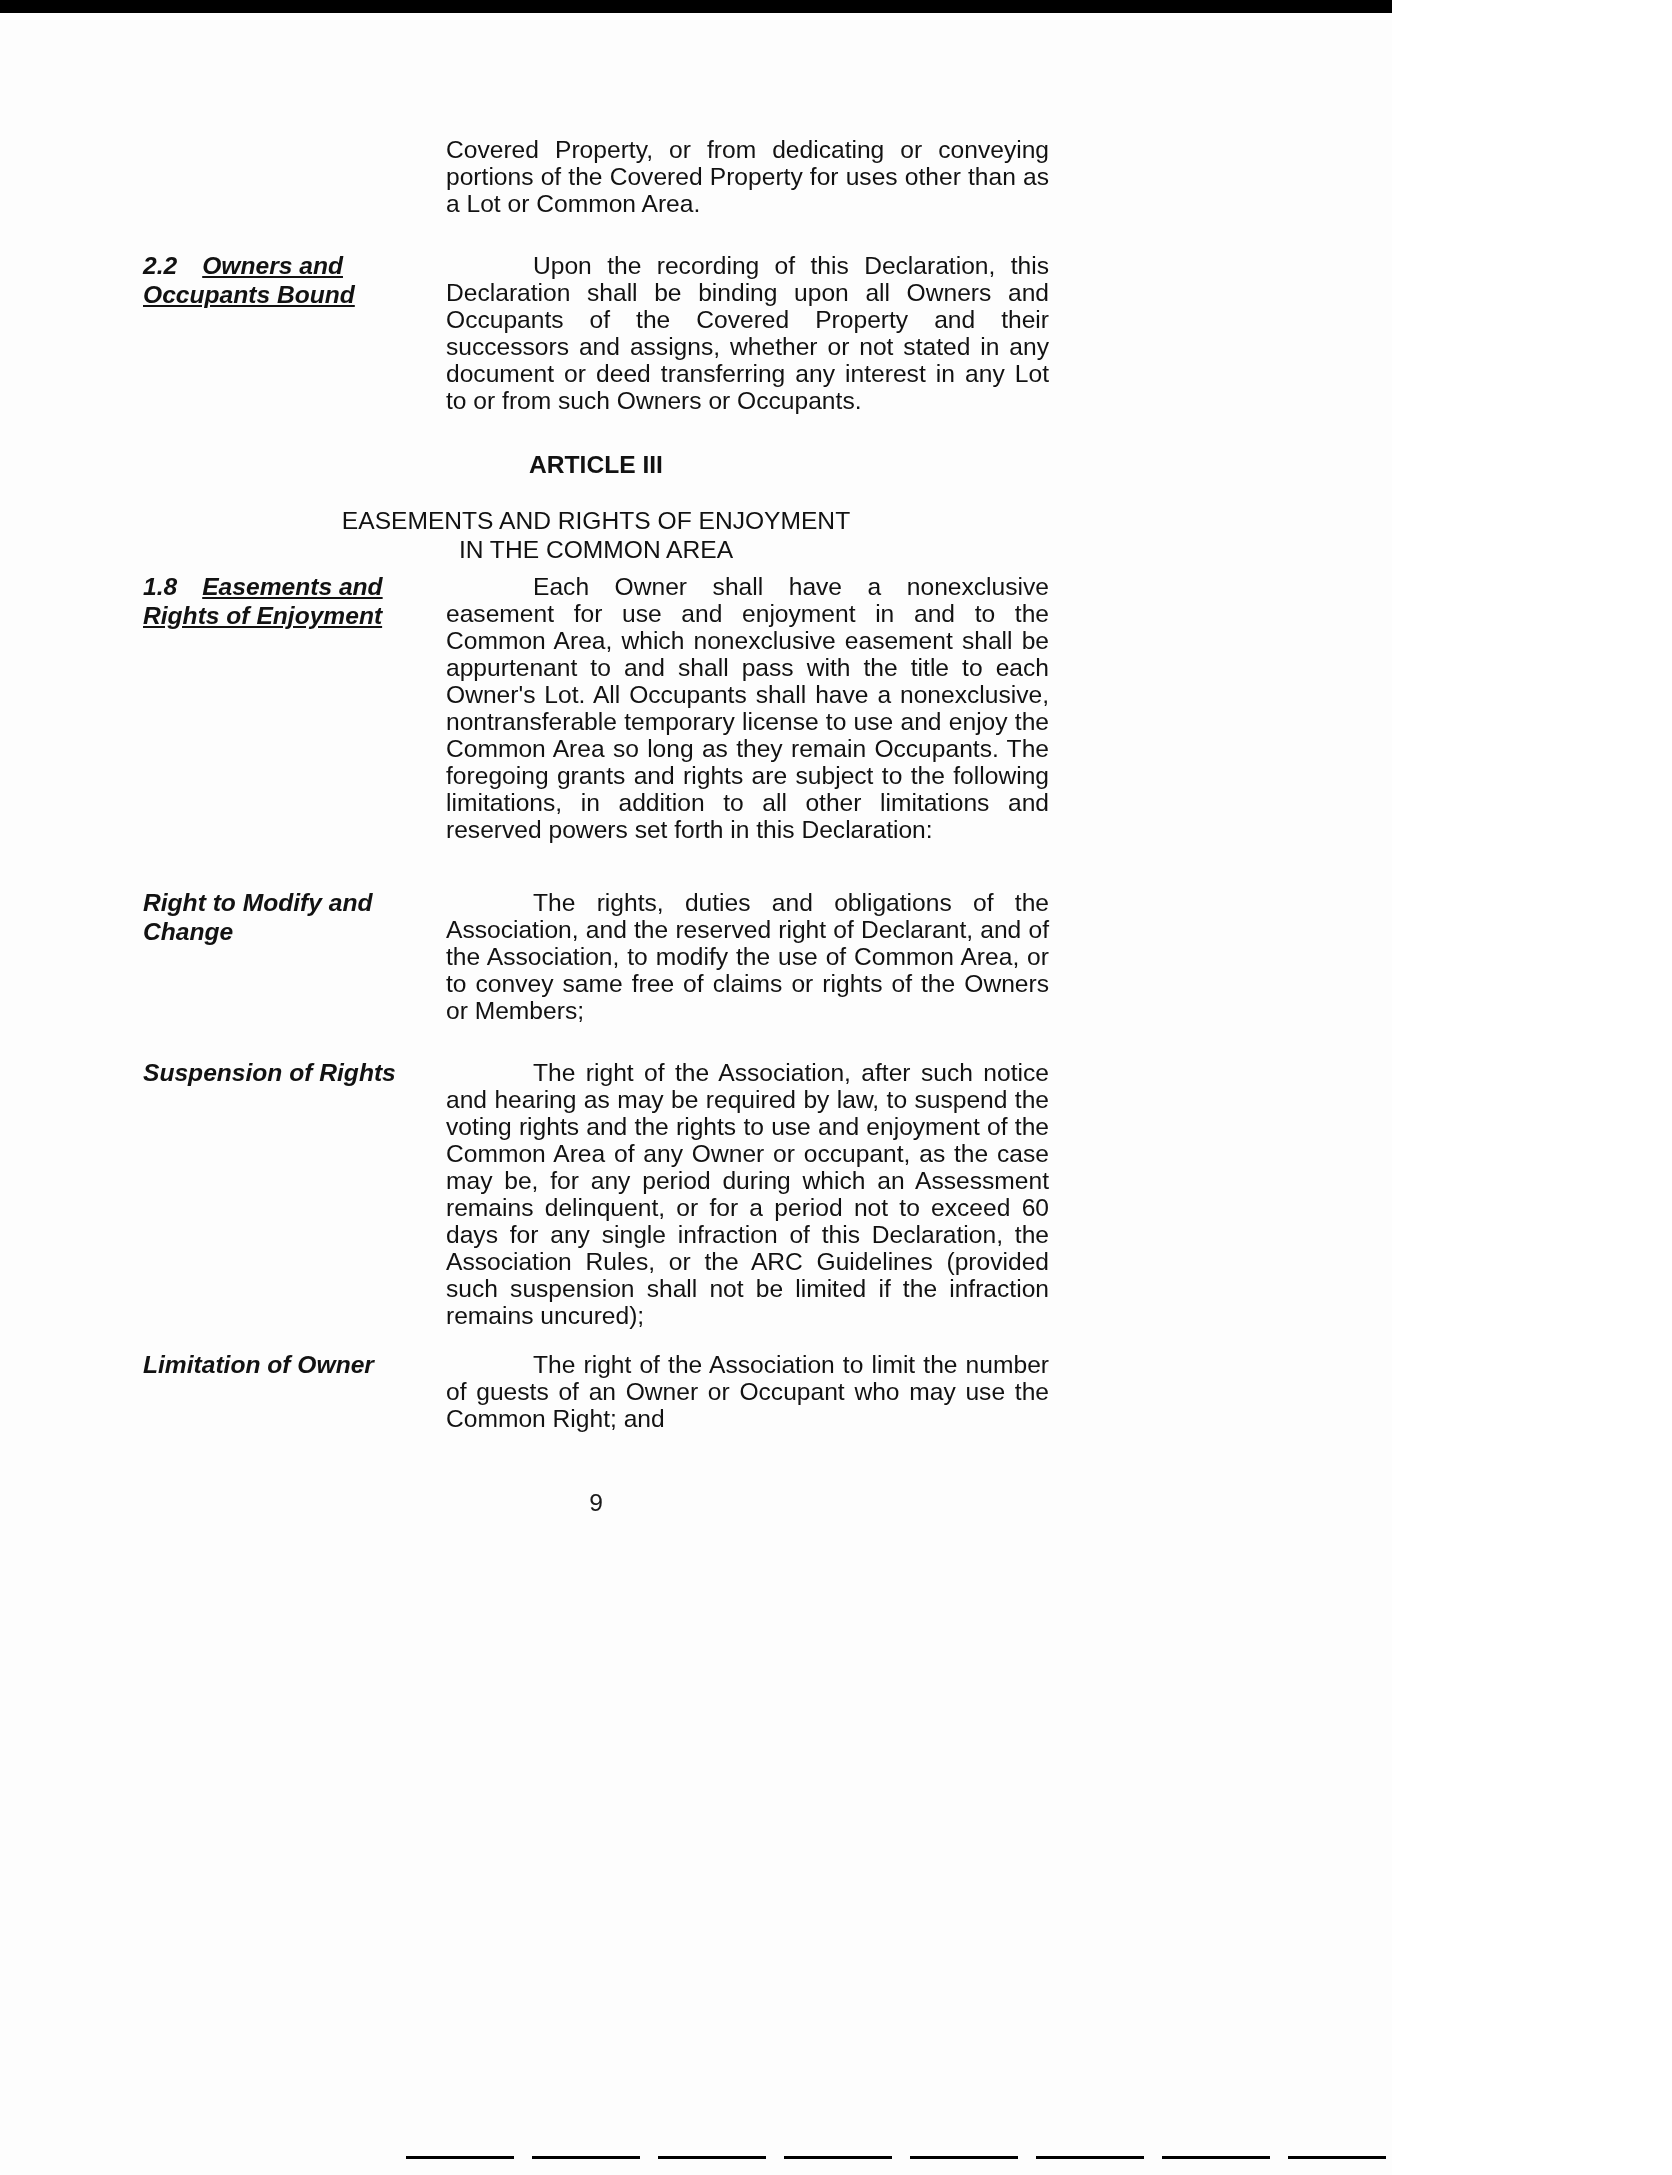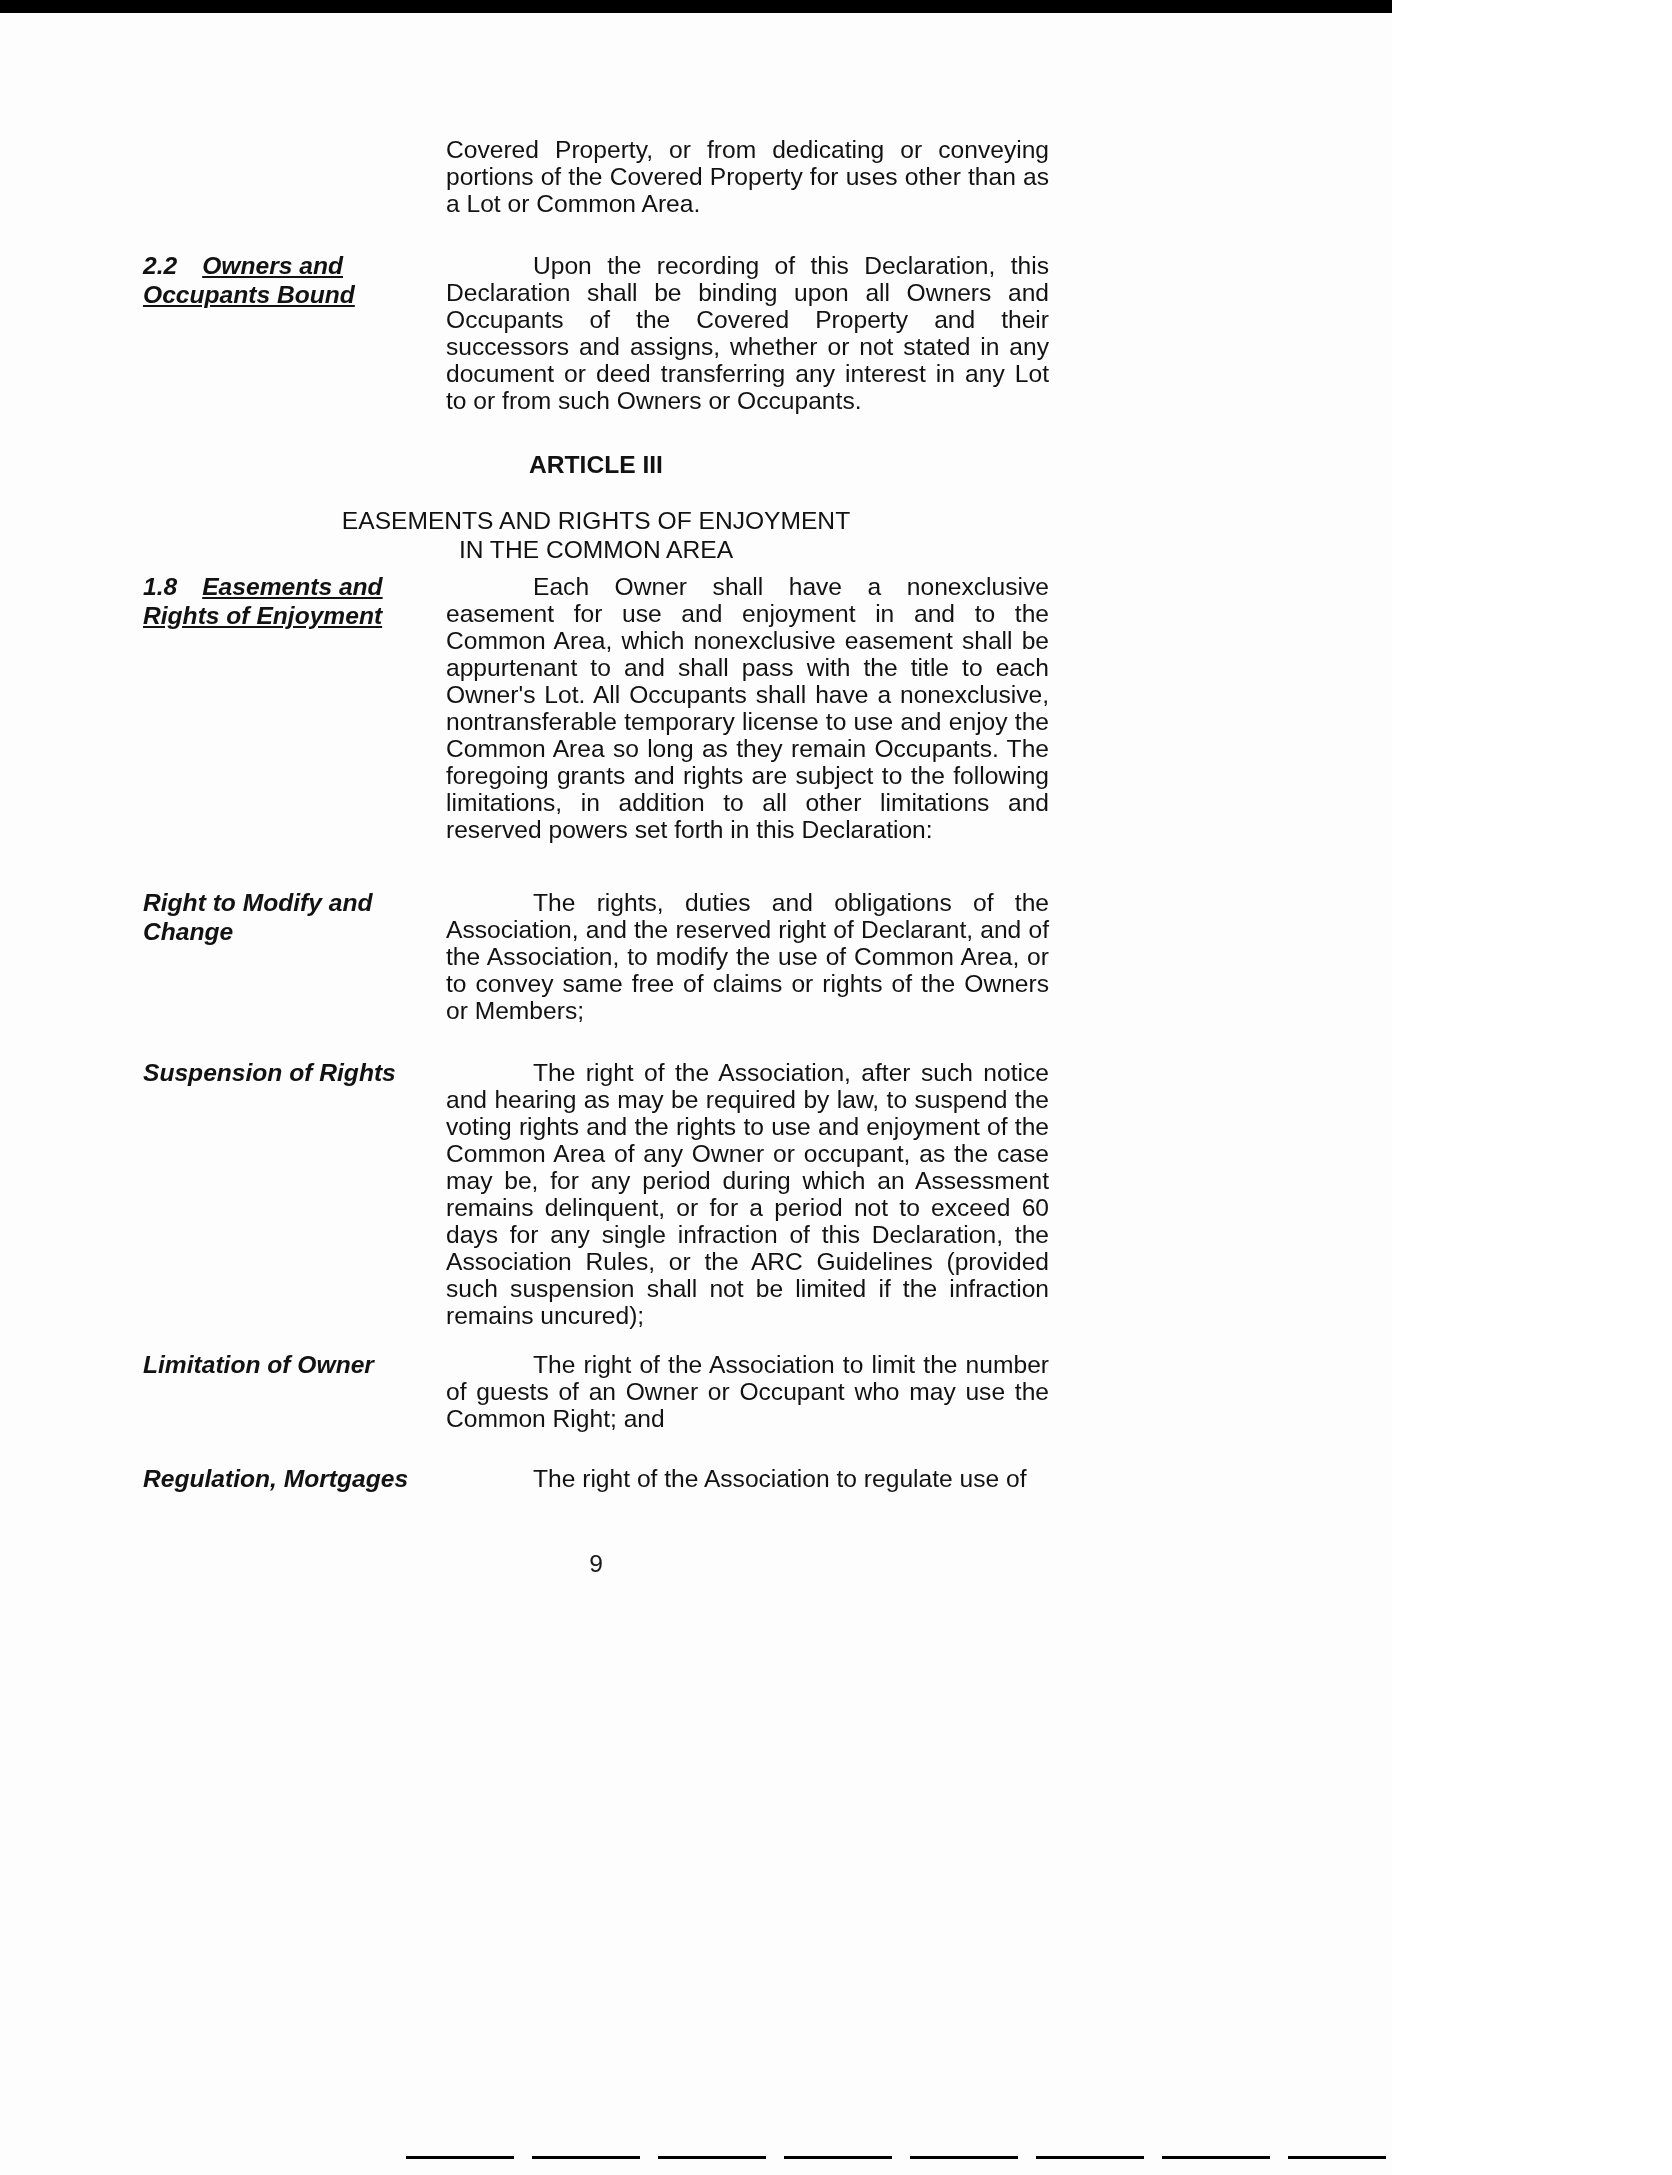--- a/index.html
+++ b/index.html
@@ -124,28 +124,20 @@
 
     <div class="row mb33">
       <div class="h">
         <span class="num"></span><span>Limitation of Owner</span>
       </div>
       <div class="b">
         <p class="indent">The right of the Association to limit the number of guests of an Owner or Occupant who may use the Common Right; and</p>
       </div>
     </div>
 
-    <div class="row">
-      <div class="h">
-        <span class="num"></span><span>Regulation, Mortgages</span>
-      </div>
-      <div class="b">
-        <p class="indent">The right of the Association to regulate use of</p>
-      </div>
-    </div>
 
     <div class="pageno">9</div>
 
   </div>
 
   <div class="stamp">
     <div>12531</div>
     <div>01038</div>
   </div>
 

